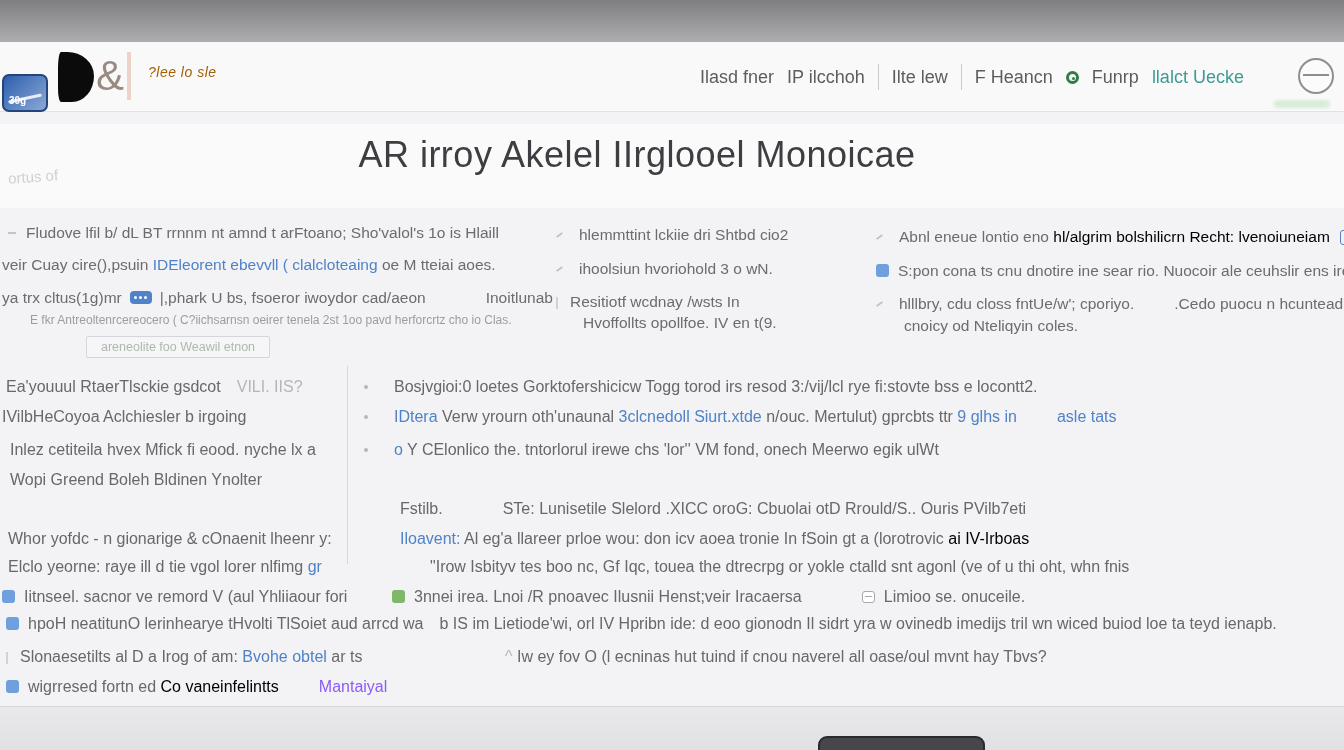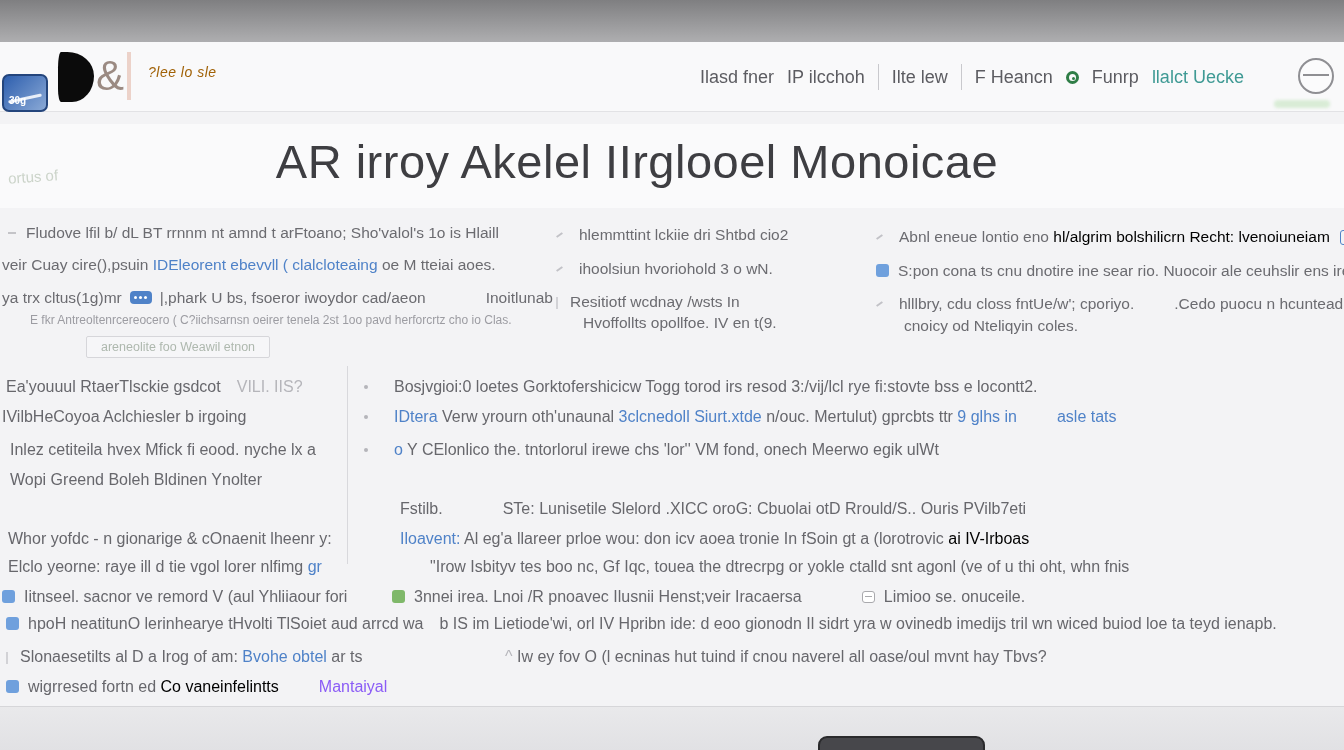--- a/index.html
+++ b/index.html
@@ -46,21 +46,21 @@
     border:2px solid #8f8f93; border-radius:50%; background:#fbfbfc; cursor:pointer; }
   .nav-circle-line { position:absolute; left:3px; right:3px; top:14px; height:2px;
     background:#8f8f93; }
   .green-smudge { position:absolute; right:14px; top:58px; width:56px; height:8px;
     background:#d9ecd6; border-radius:4px; filter:blur(1.5px); }
 
   
   .hero-band { position:absolute; left:0; top:124px; width:1344px; height:84px;
     background:#fafafb; }
   .title { position:absolute; left:0; top:134px; width:1344px; margin:0;
-    text-align:center; padding-right:70px; font-size:47px; font-weight:400;
+    text-align:center; padding-right:70px; font-size:36px; font-weight:400;
     color:#3e3e42; letter-spacing:.5px; white-space:nowrap; }
   .watermark { position:absolute; left:8px; top:168px; font-size:15px;
     color:#ccd4ca; transform:rotate(-4deg); }
 
   
   .row { position:absolute; white-space:nowrap; font-size:16px; color:#67676c; }
   .feat { font-size:15.5px; color:#6b6b70; }
   .small { font-size:12px; color:#9c9ca2; }
   .blue { color:#4f82c8; }
   .muted-blue { color:#000000; }

